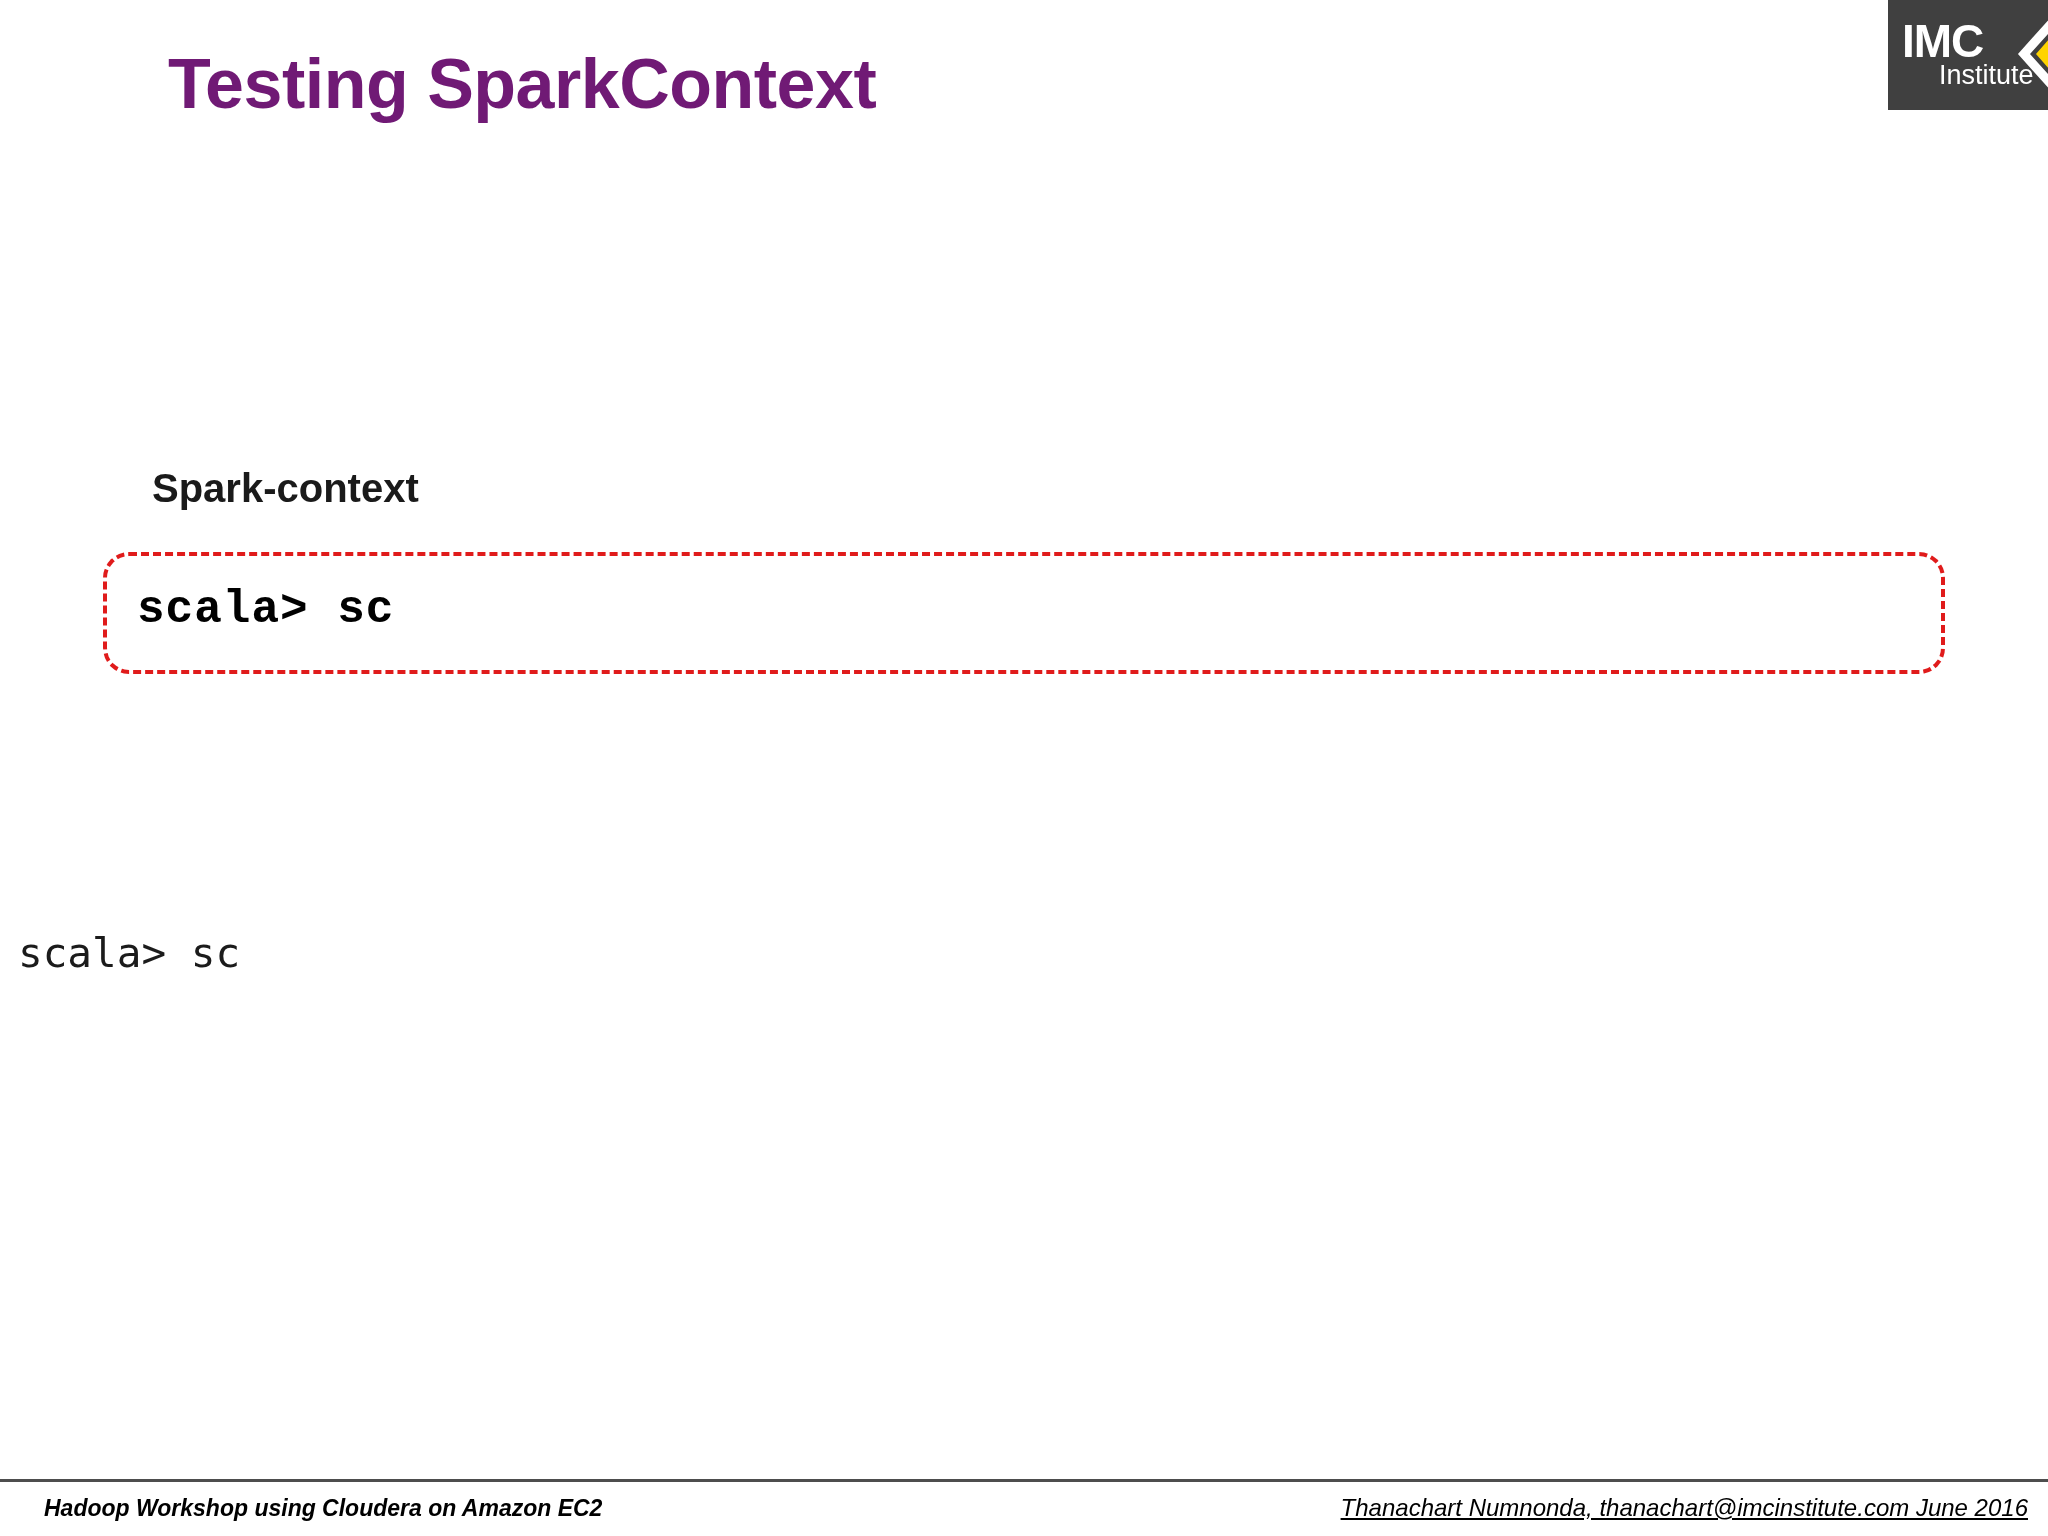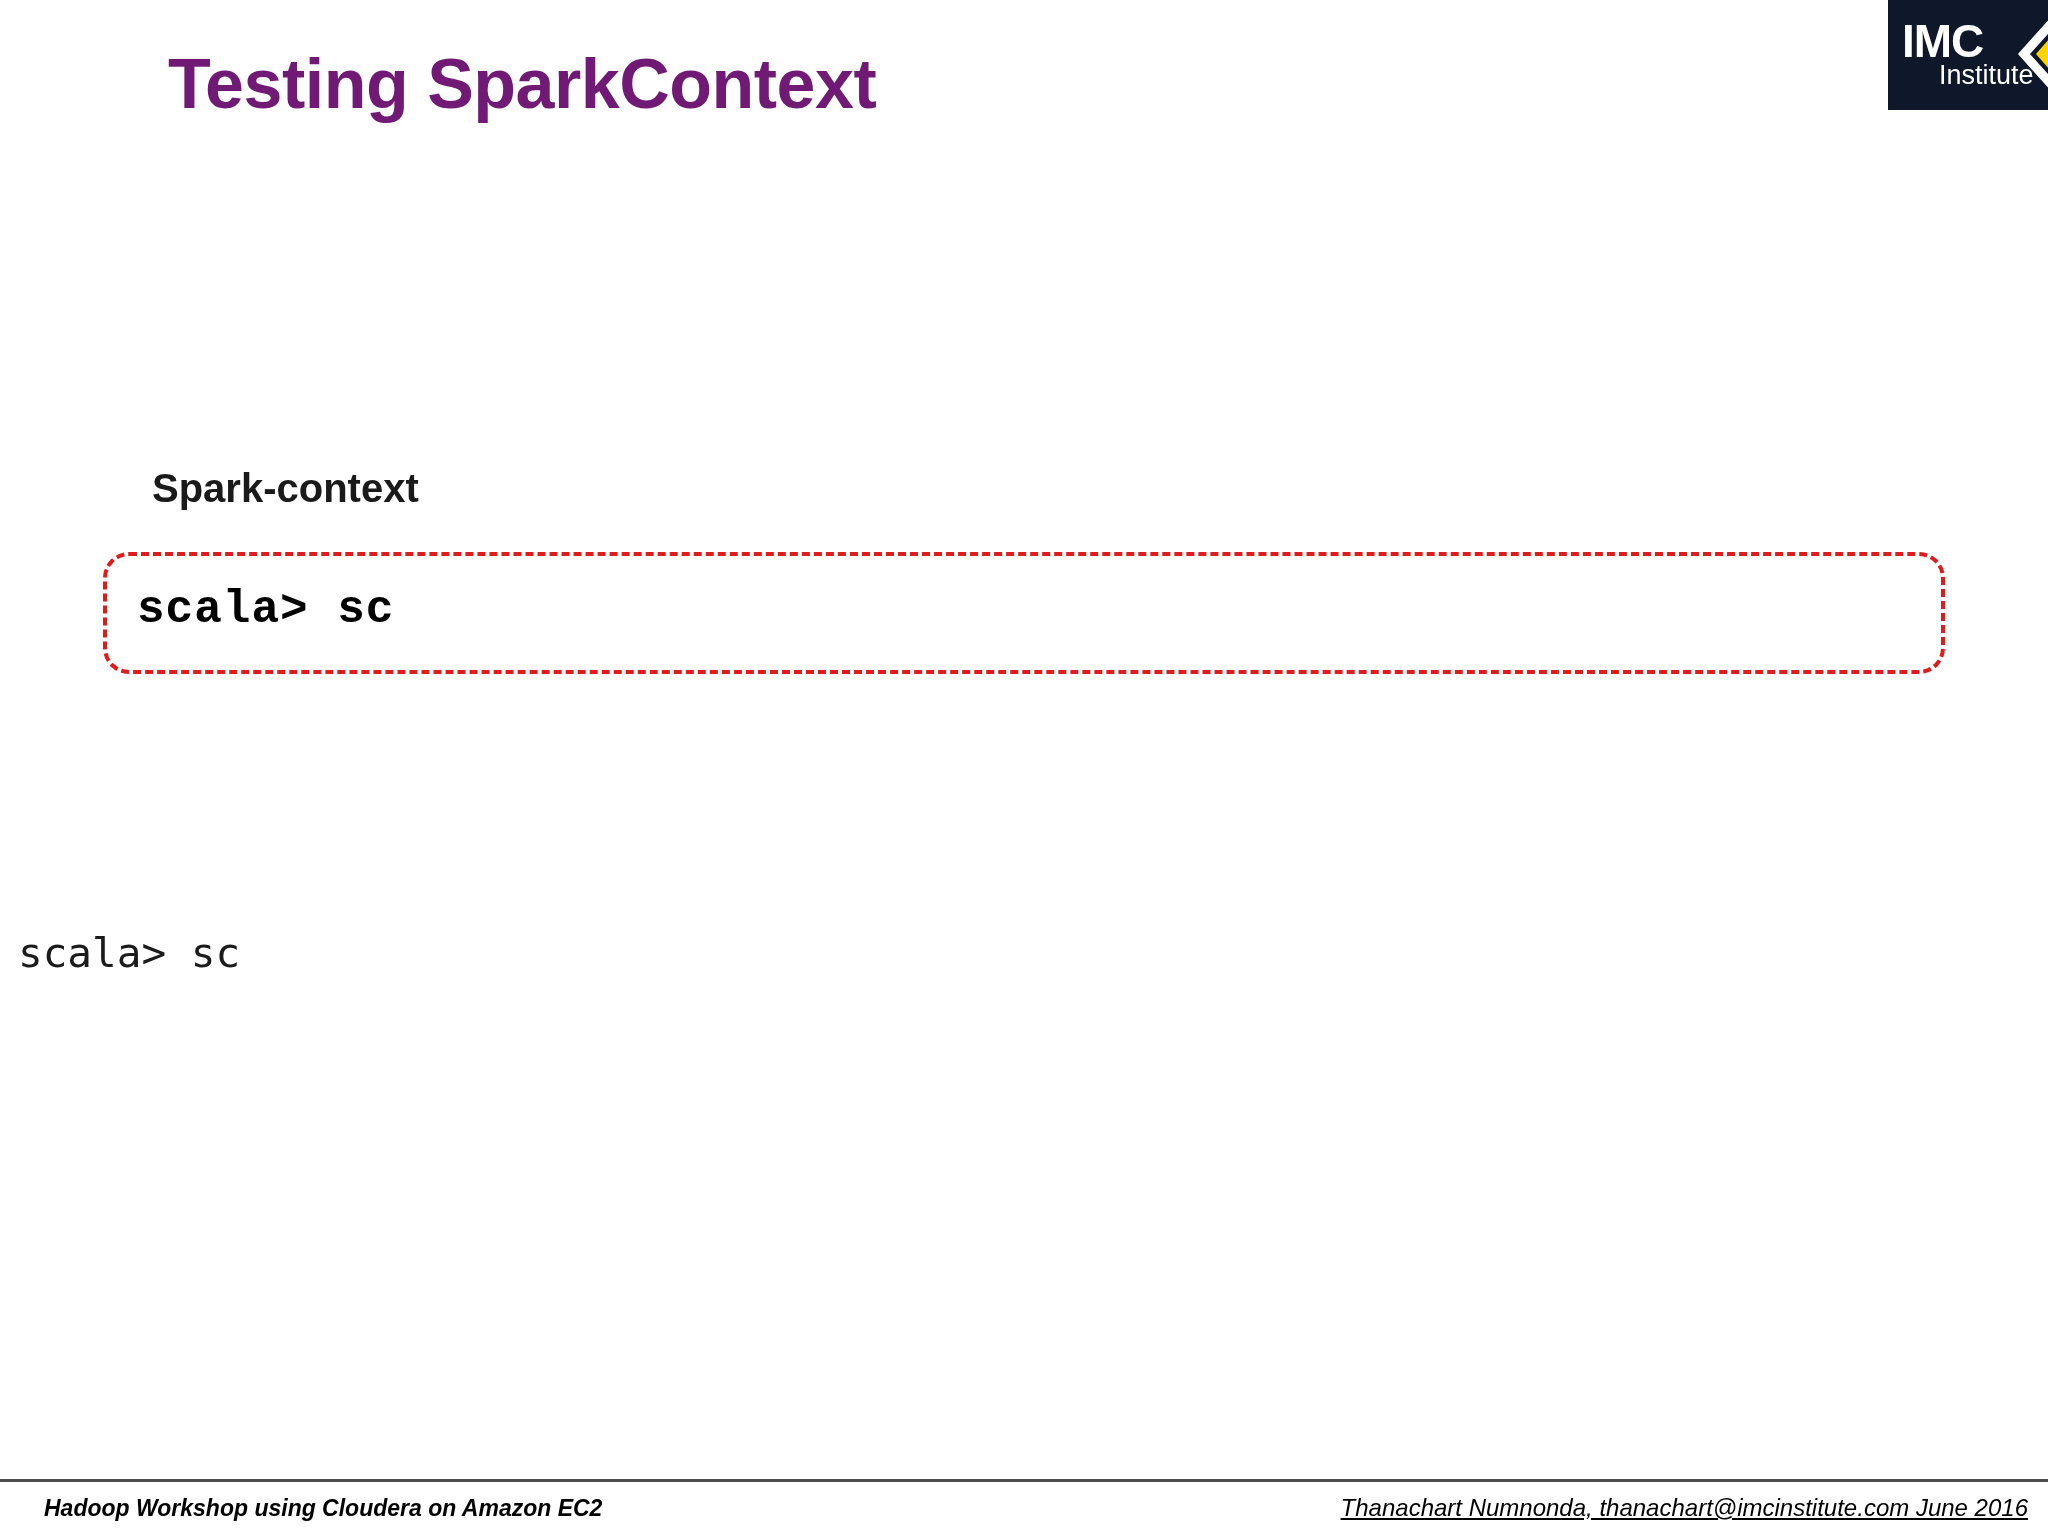--- a/index.html
+++ b/index.html
@@ -16,21 +16,21 @@
     font-family: "Liberation Sans", sans-serif;
   }
 
   
   #logo {
     position: absolute;
     left: 1888px;
     top: 0px;
     width: 160px;
     height: 110px;
-    background: #0f172a;
+    background: #404040;
     overflow: hidden;
   }
   #logo .logo-imc {
     position: absolute;
     left: 14px;
     top: 18px;
     color: #ffffff;
     font-family: "Liberation Sans", sans-serif;
     font-weight: bold;
     font-size: 46px;

